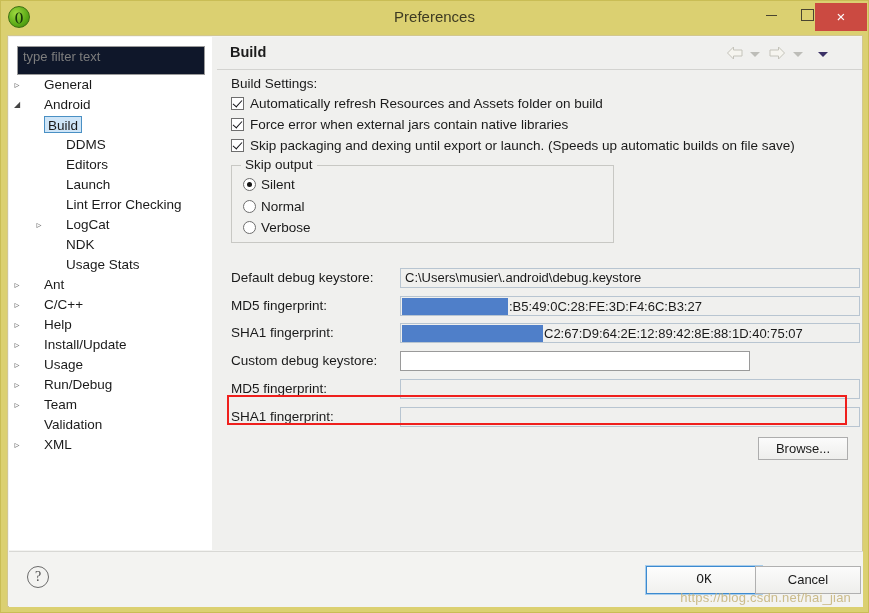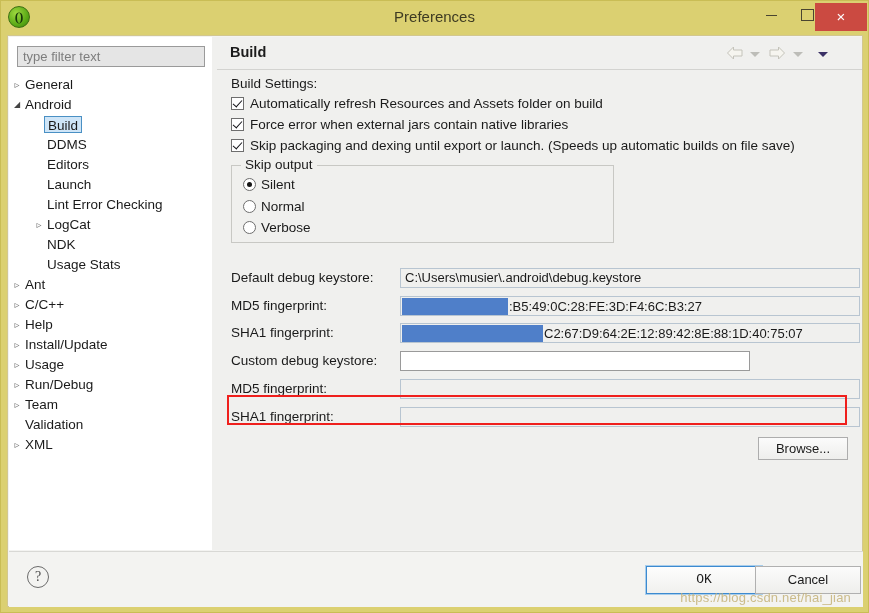--- a/index.html
+++ b/index.html
@@ -73,24 +73,24 @@
 
   
   #tree-panel {
     position: absolute; left: 1px; top: 1px;
     width: 203px; height: 513px;
     background: #ffffff;
     box-sizing: border-box;
   }
   #filter-input {
     position: absolute; left: 8px; top: 9px;
-    width: 188px; height: 21px;
+    width: 188px; height: 29px;
     box-sizing: border-box;
     border: 1px solid #9a9a9a;
-    background: #e5e5e5;
+    background: #0f172a;
     font-size: 13px;
     color: #7d7d7d;
     padding: 0 5px;
     line-height: 19px;
     font-family: "Liberation Sans", sans-serif;
   }
   #tree {
     position: absolute; left: 0; top: 38px;
     width: 203px; height: 470px;
     overflow: hidden;
@@ -106,21 +106,21 @@
   }
   .tree-item .arrow {
     position: absolute;
     width: 10px; height: 20px;
     font-size: 8px; color: #7a7a7a;
     line-height: 20px;
     text-align: center;
   }
   .tree-item .arrow.collapsed::before { content: "\25B9"; font-size: 10px; }
   .tree-item .arrow.expanded::before  { content: "\25E2"; font-size: 8px; color:#444; }
-  .tree-item .lbl { position: absolute; }
+  .tree-item .lbl { position: absolute; margin-left: 19px; }
   .tree-item.selected .lbl {
     background: #cfe5f7;
     border: 1px solid #4a90c4;
     padding: 0 3px;
     margin-left: -3px;
     line-height: 17px;
     height: 17px;
     top: 1px;
     box-sizing: border-box;
   }

